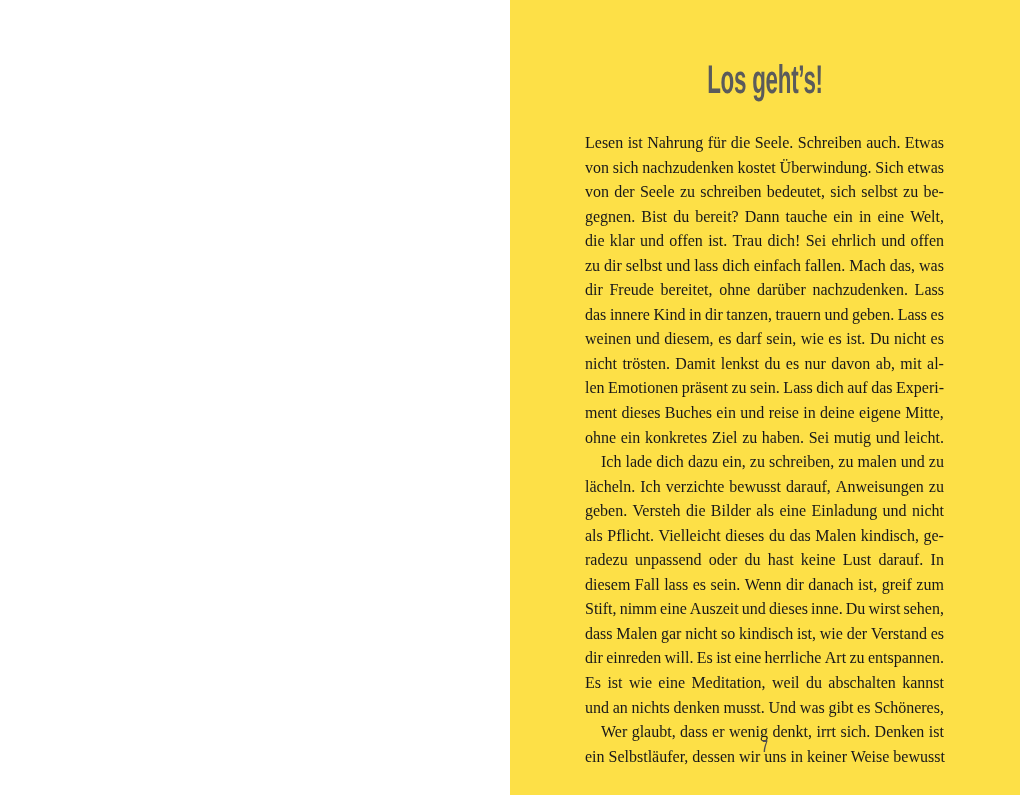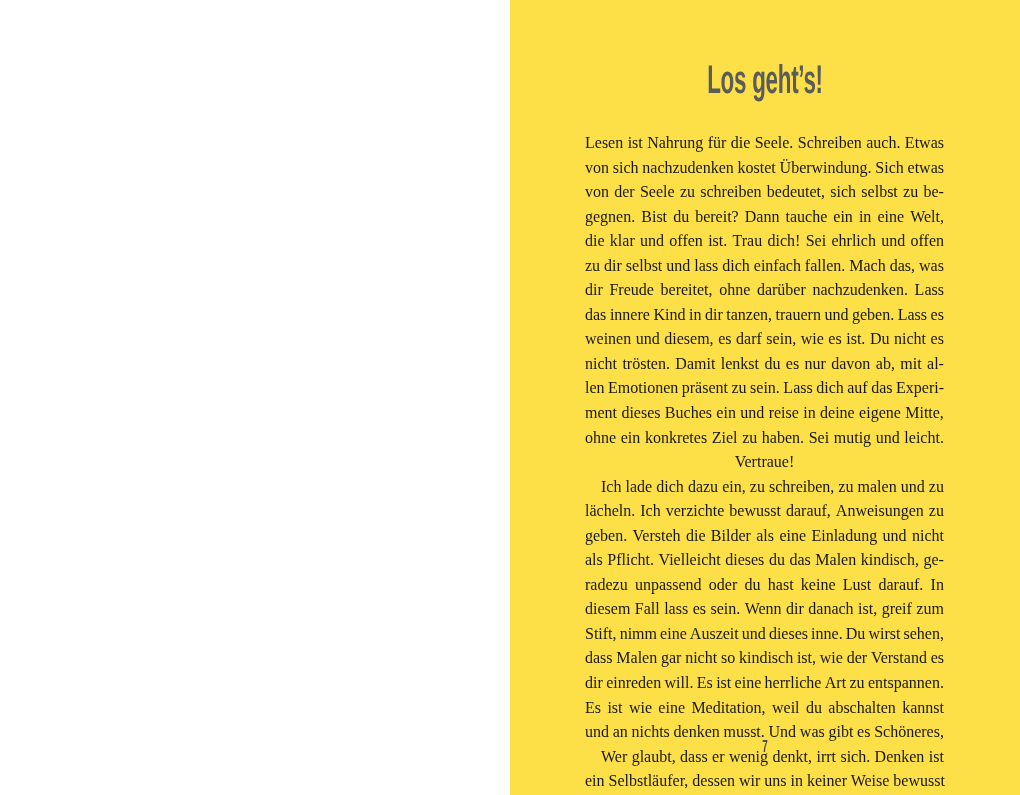--- a/index.html
+++ b/index.html
@@ -277,21 +277,20 @@
             <span>ein</span>
             <span>konkretes</span>
             <span>Ziel</span>
             <span>zu</span>
             <span>haben.</span>
             <span>Sei</span>
             <span>mutig</span>
             <span>und</span>
             <span>leicht.</span>
           </span>
-          <span class="line last justify-off">Vertraue!</span>
         </p>
         <p class="para">
           <span class="line justify indent">
             <span>Ich</span>
             <span>lade</span>
             <span>dich</span>
             <span>dazu</span>
             <span>ein,</span>
             <span>zu</span>
             <span>schreiben,</span>

